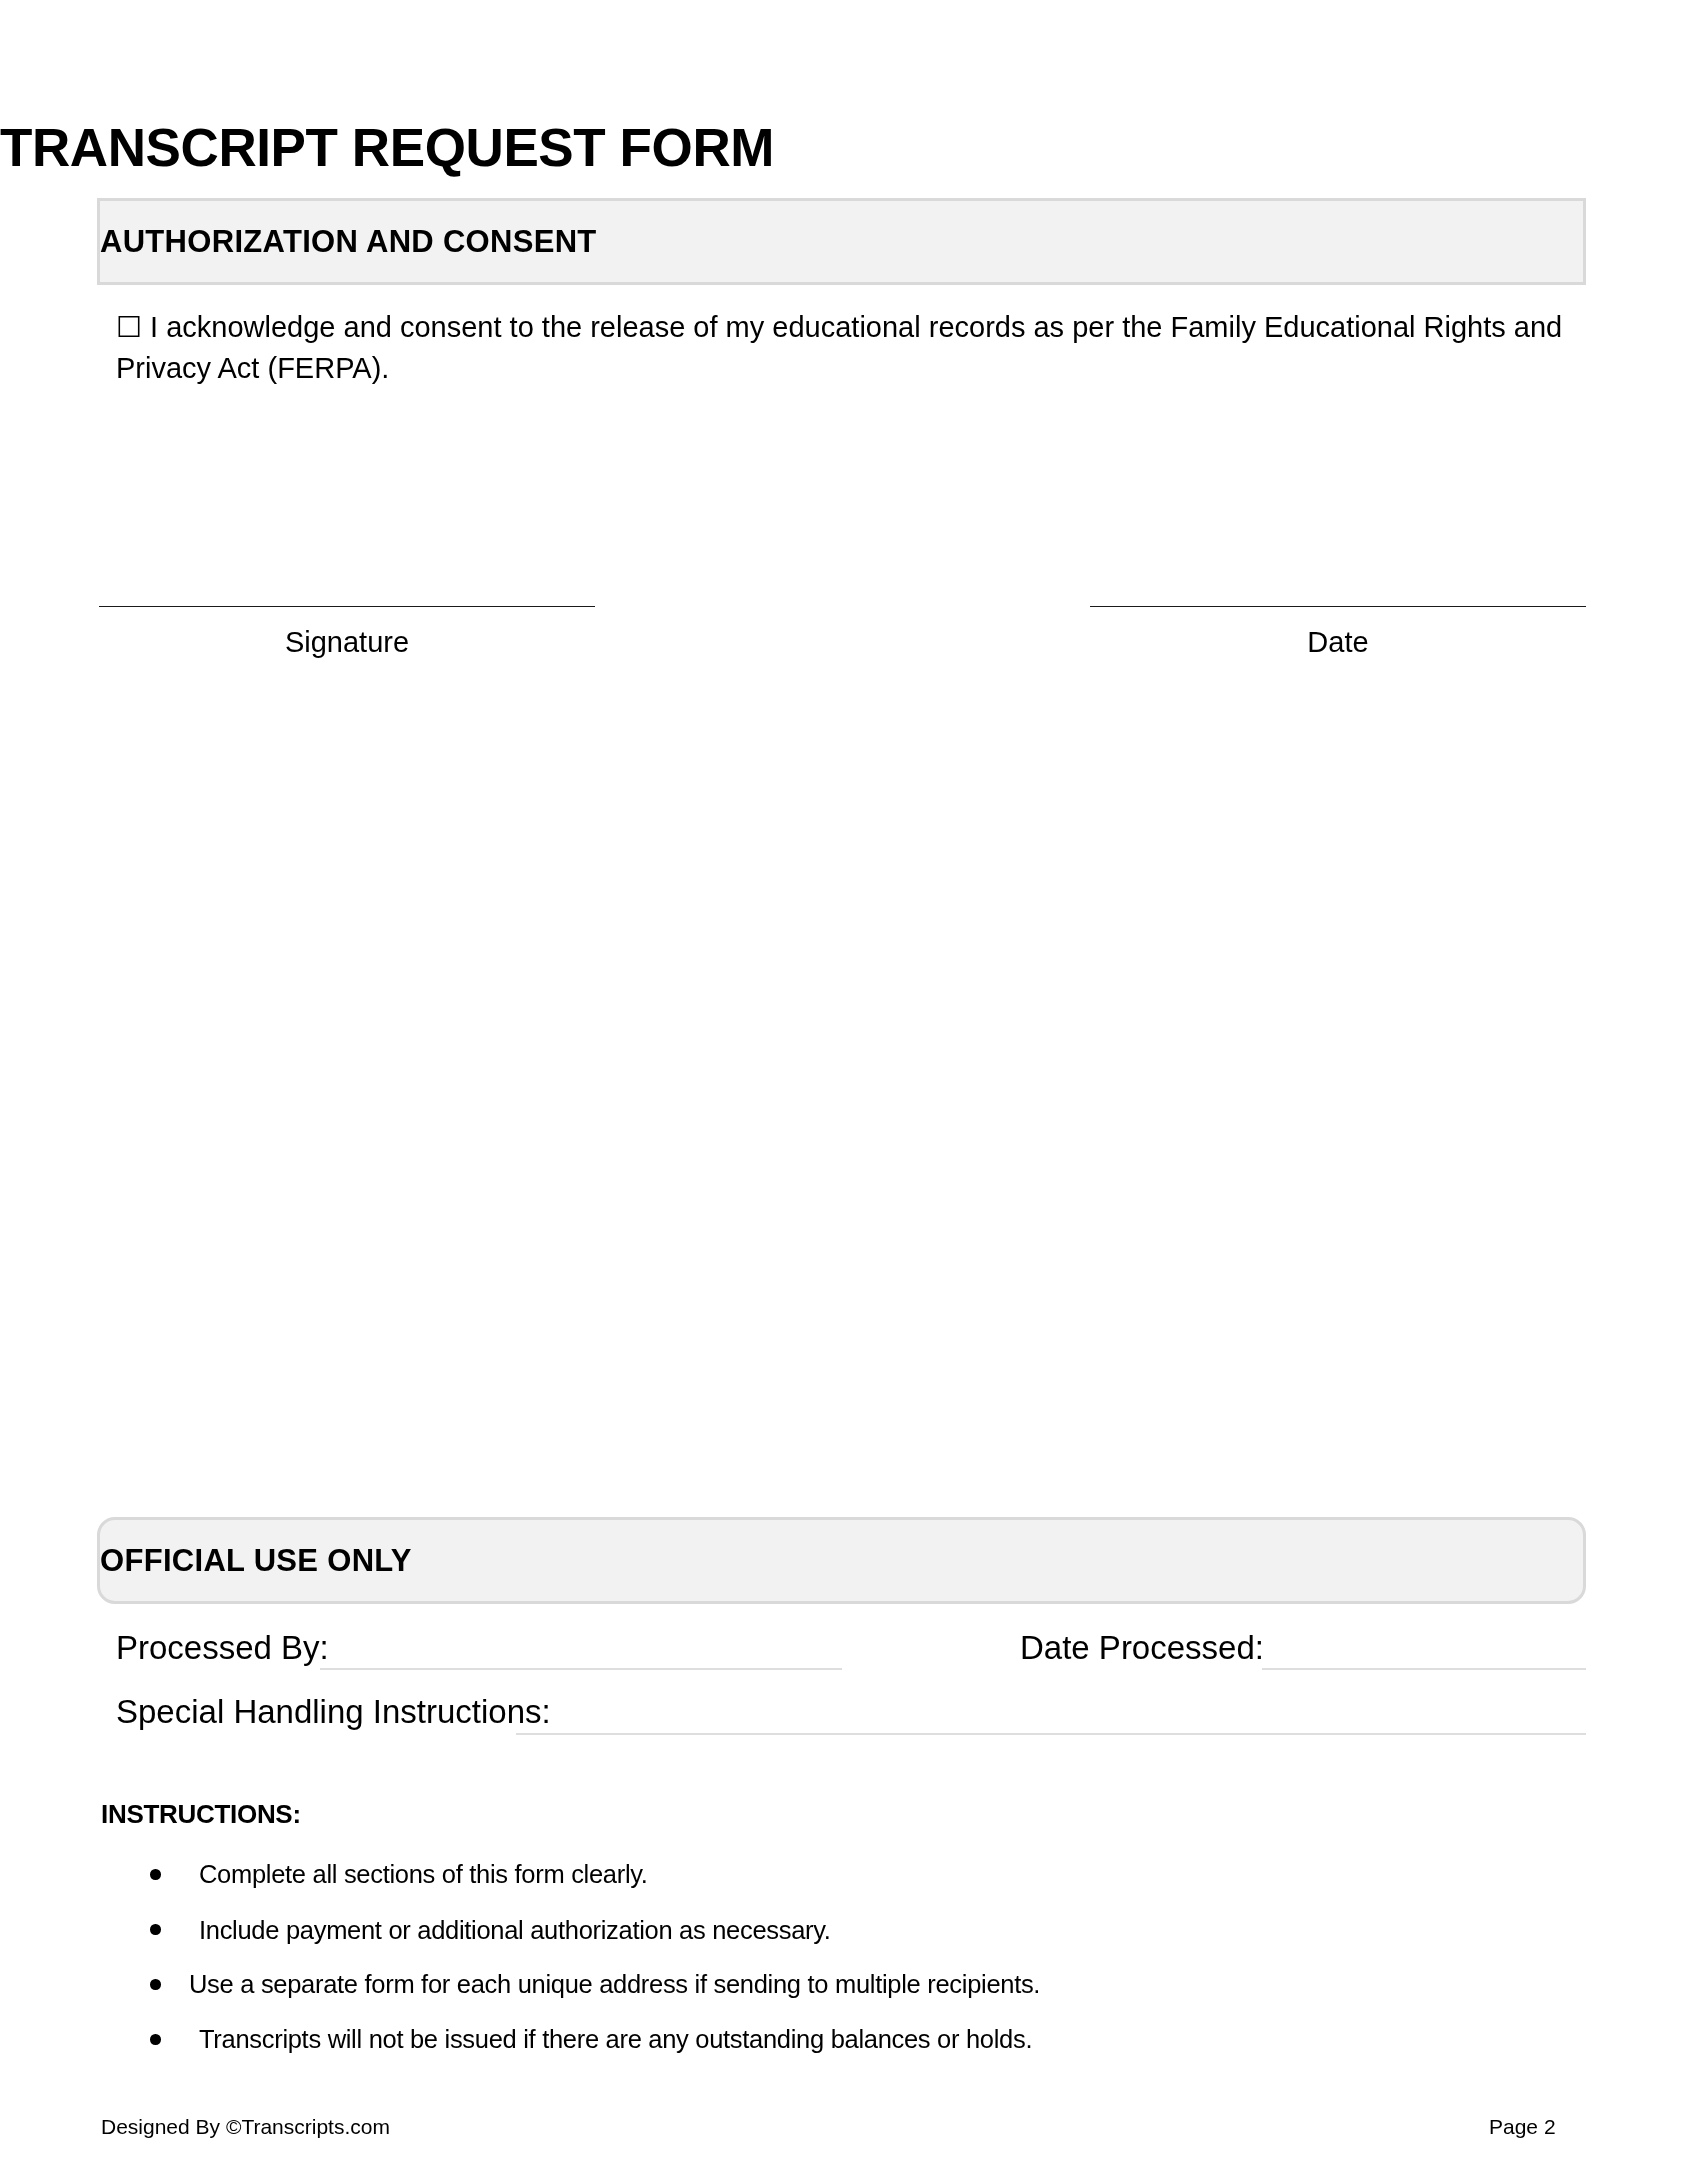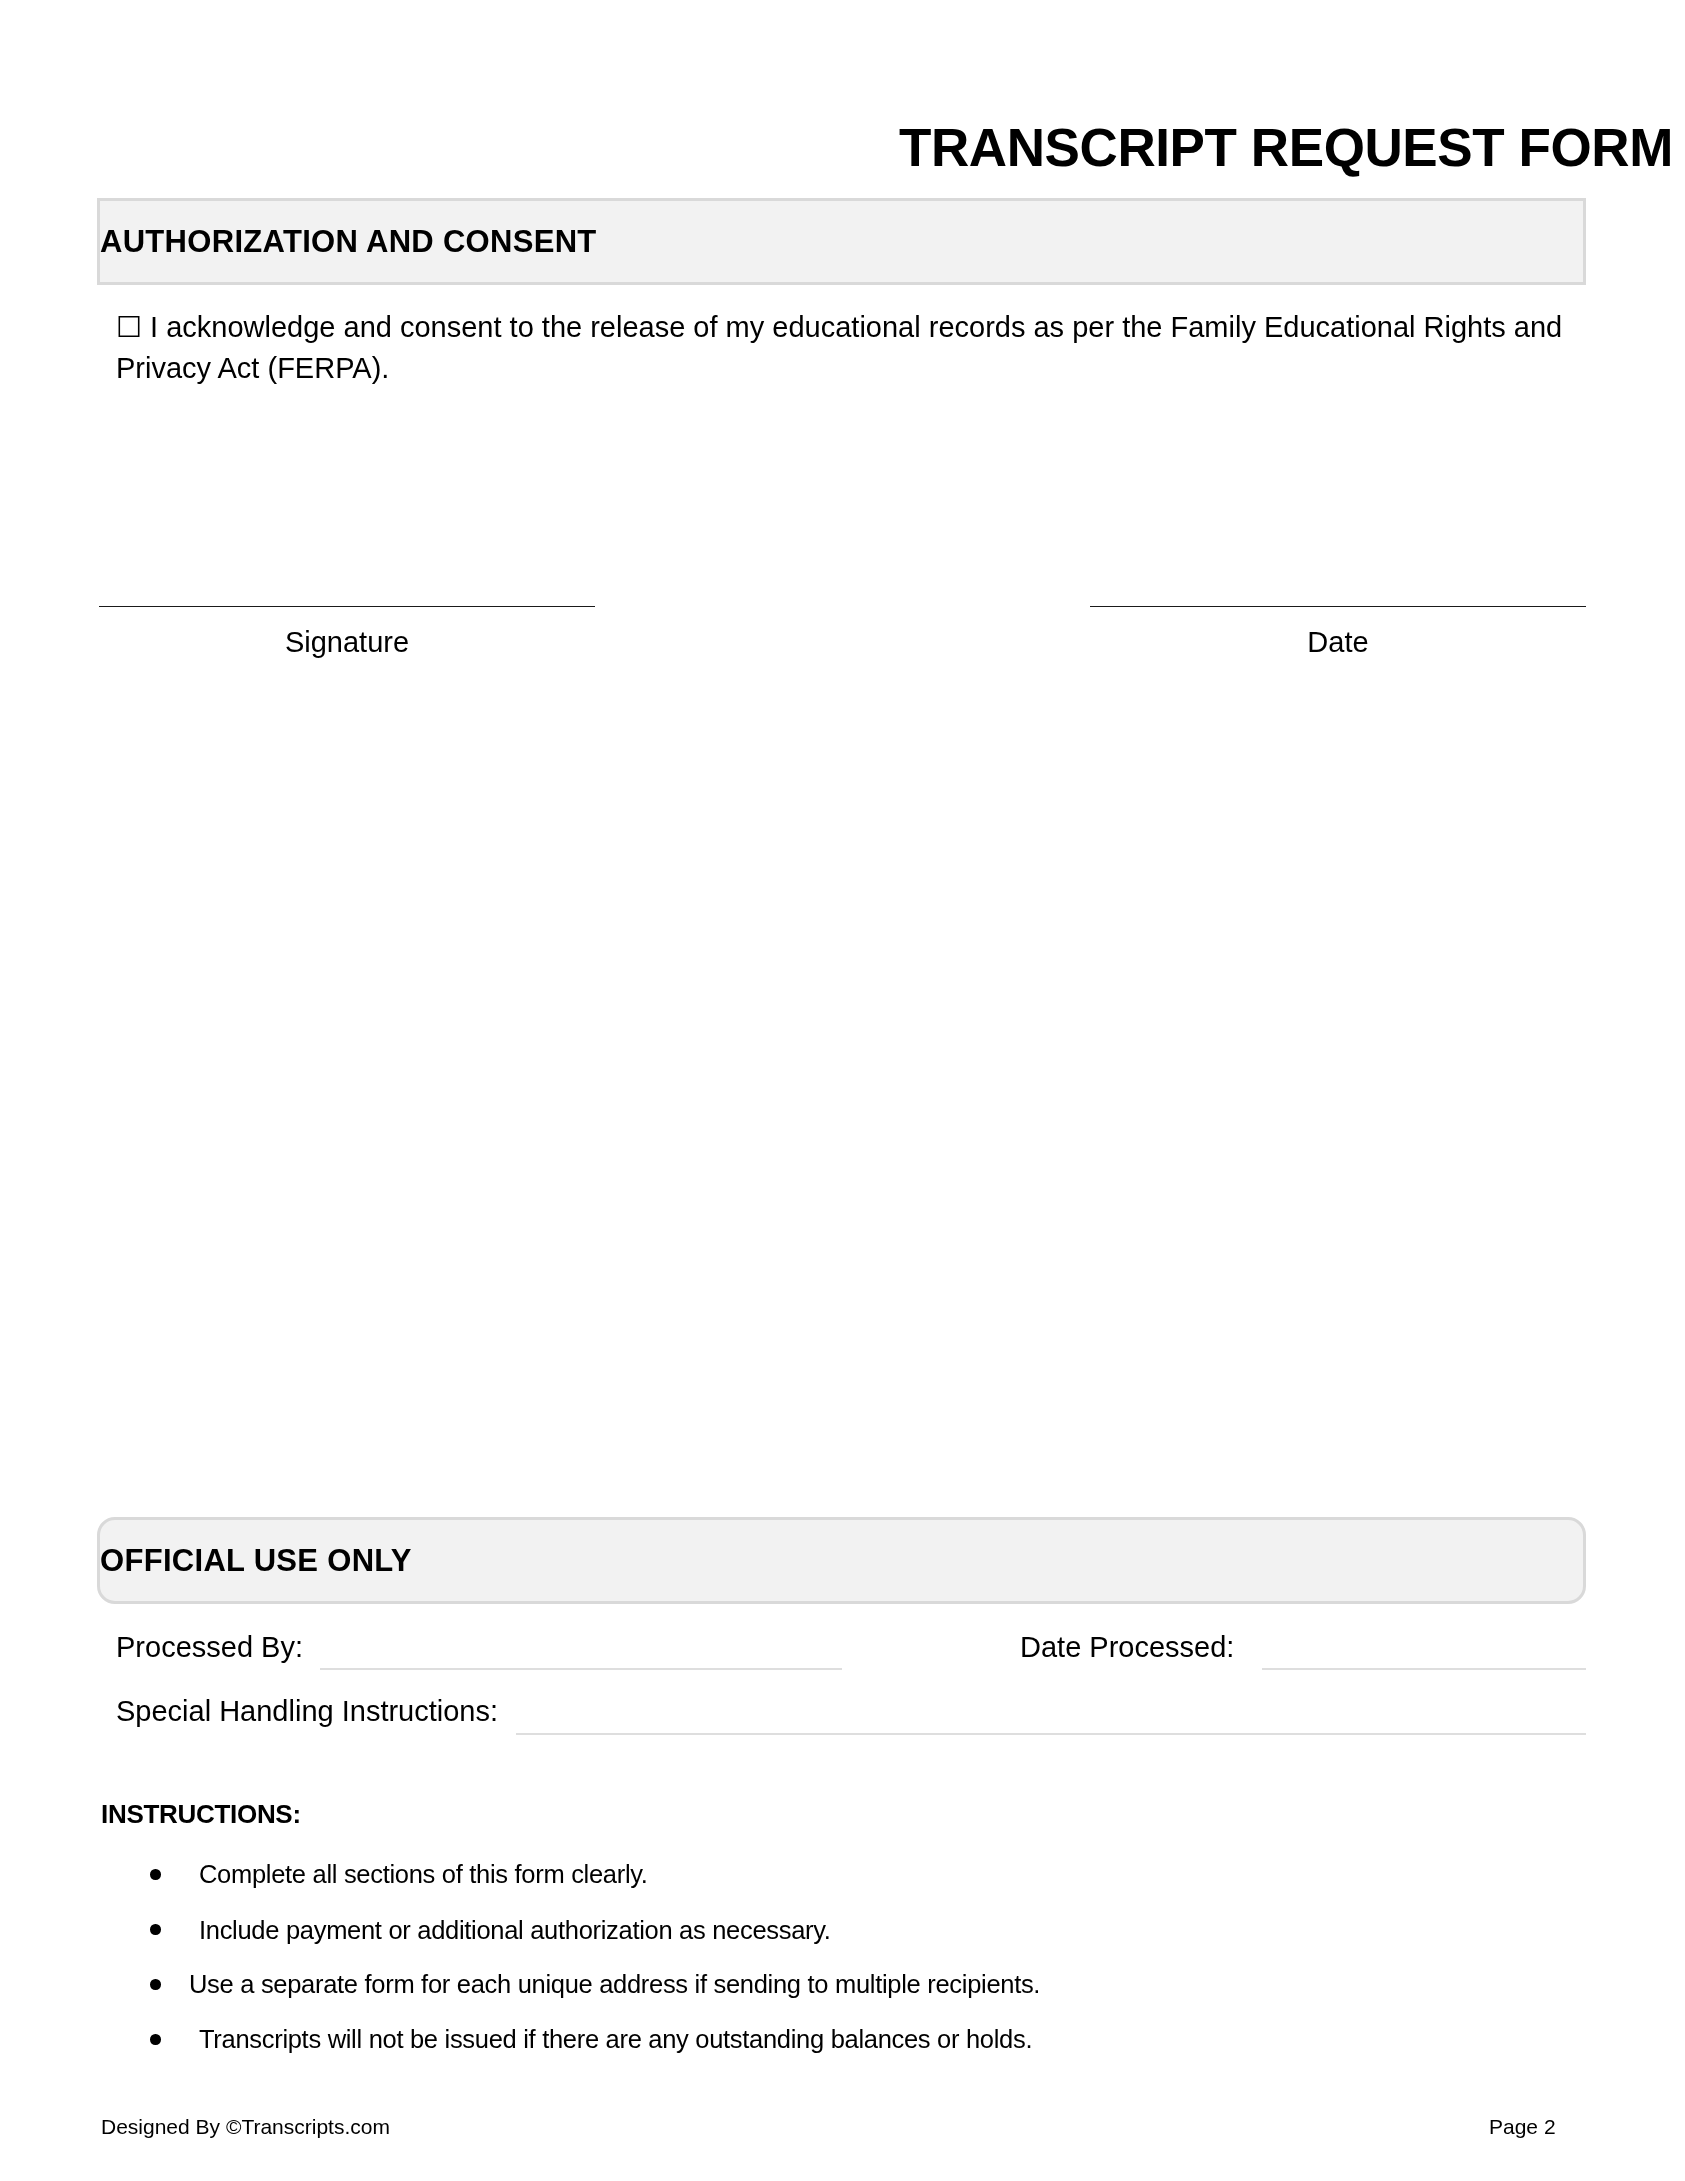--- a/index.html
+++ b/index.html
@@ -1,27 +1,27 @@
 <!DOCTYPE html>
 <html style="font-size:14px"><head>
 <meta charset="utf-8">
 <style>
   html, body { margin: 0; padding: 0; background: #ffffff; }
   body { width: 1685px; height: 2181px; position: relative; overflow: hidden;
          font-family: "Liberation Sans", "DejaVu Sans", sans-serif; color: #000; }
   .abs { position: absolute; }
-  .title { left: 0; width: 1673px; top: 104px; text-align: right; font-weight: bold;
+  .title { left: 0; width: 1673px; top: 104px; text-align: left; font-weight: bold;
            font-size: 53px; line-height: 88px; letter-spacing: -0.4px; }
   .section-box { left: 97px; width: 1483px; height: 81px; background: #f2f2f2;
                  border: 3.5px solid #d9d9d9; display: flex; align-items: center; justify-content: flex-start; }
   .section-title { font-weight: bold; font-size: 31px; letter-spacing: 0.3px; }
   .consent { left: 116px; width: 1475px; top: 307px; font-size: 29px; line-height: 41px; }
   .sig-line { height: 0; border-top: 1.8px solid #1a1a1a; }
   .sig-label { font-size: 29px; text-align: center; line-height: 35px; margin-top: 9px; }
-  .field-label { font-size: 29px; line-height: 35px; white-space: nowrap; }
+  .field-label { font-size: 33px; line-height: 35px; white-space: nowrap; }
   .field-line { height: 0; border-top: 2.6px solid #dedede; }
   .instr-heading { left: 101px; top: 1798px; font-weight: bold; font-size: 26px; line-height: 32px; letter-spacing: -0.3px; }
   .bullet { width: 10.5px; height: 10.5px; border-radius: 50%; background: #000; }
   .bullet-text { font-size: 25.5px; line-height: 32px; white-space: nowrap; letter-spacing: -0.3px; }
   .footer { font-size: 21px; line-height: 26px; white-space: nowrap; }
 </style>
 </head>
 <body>
 
 <div class="abs title">TRANSCRIPT REQUEST FORM</div>

